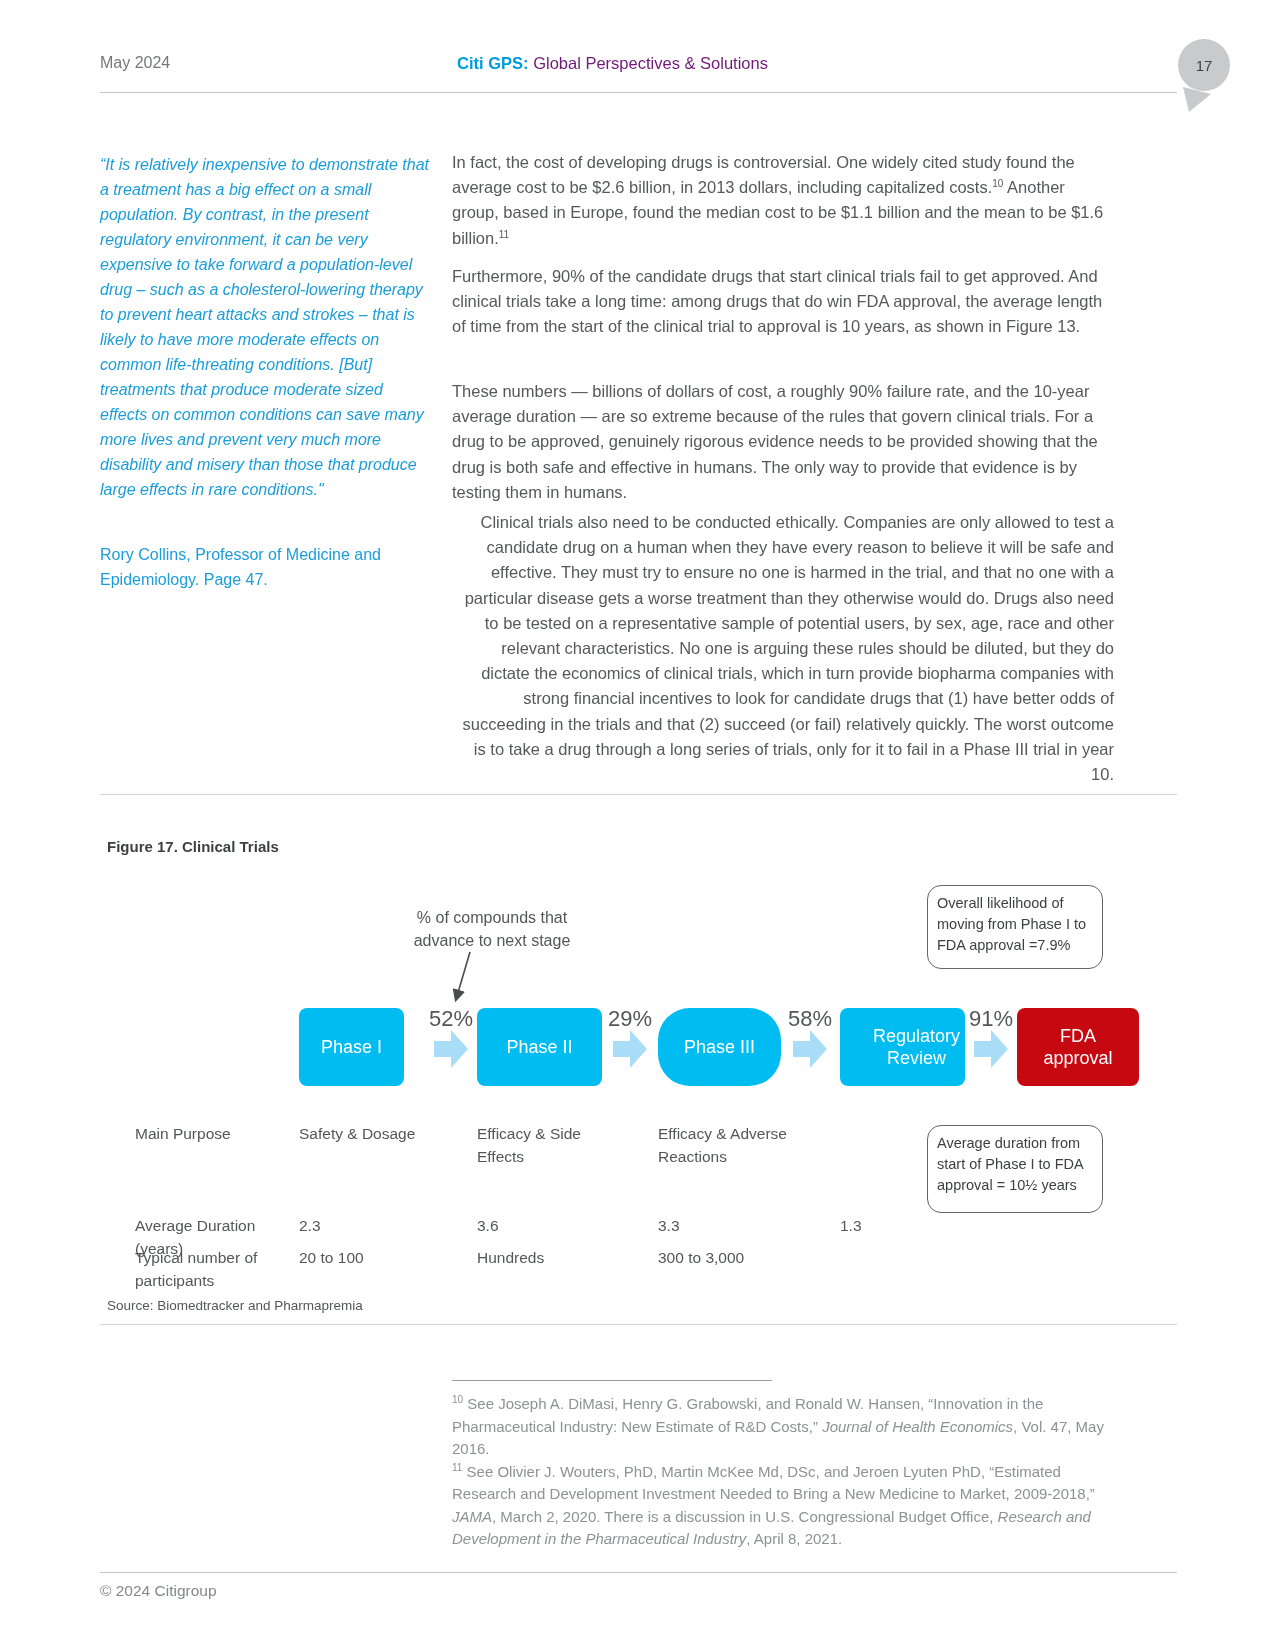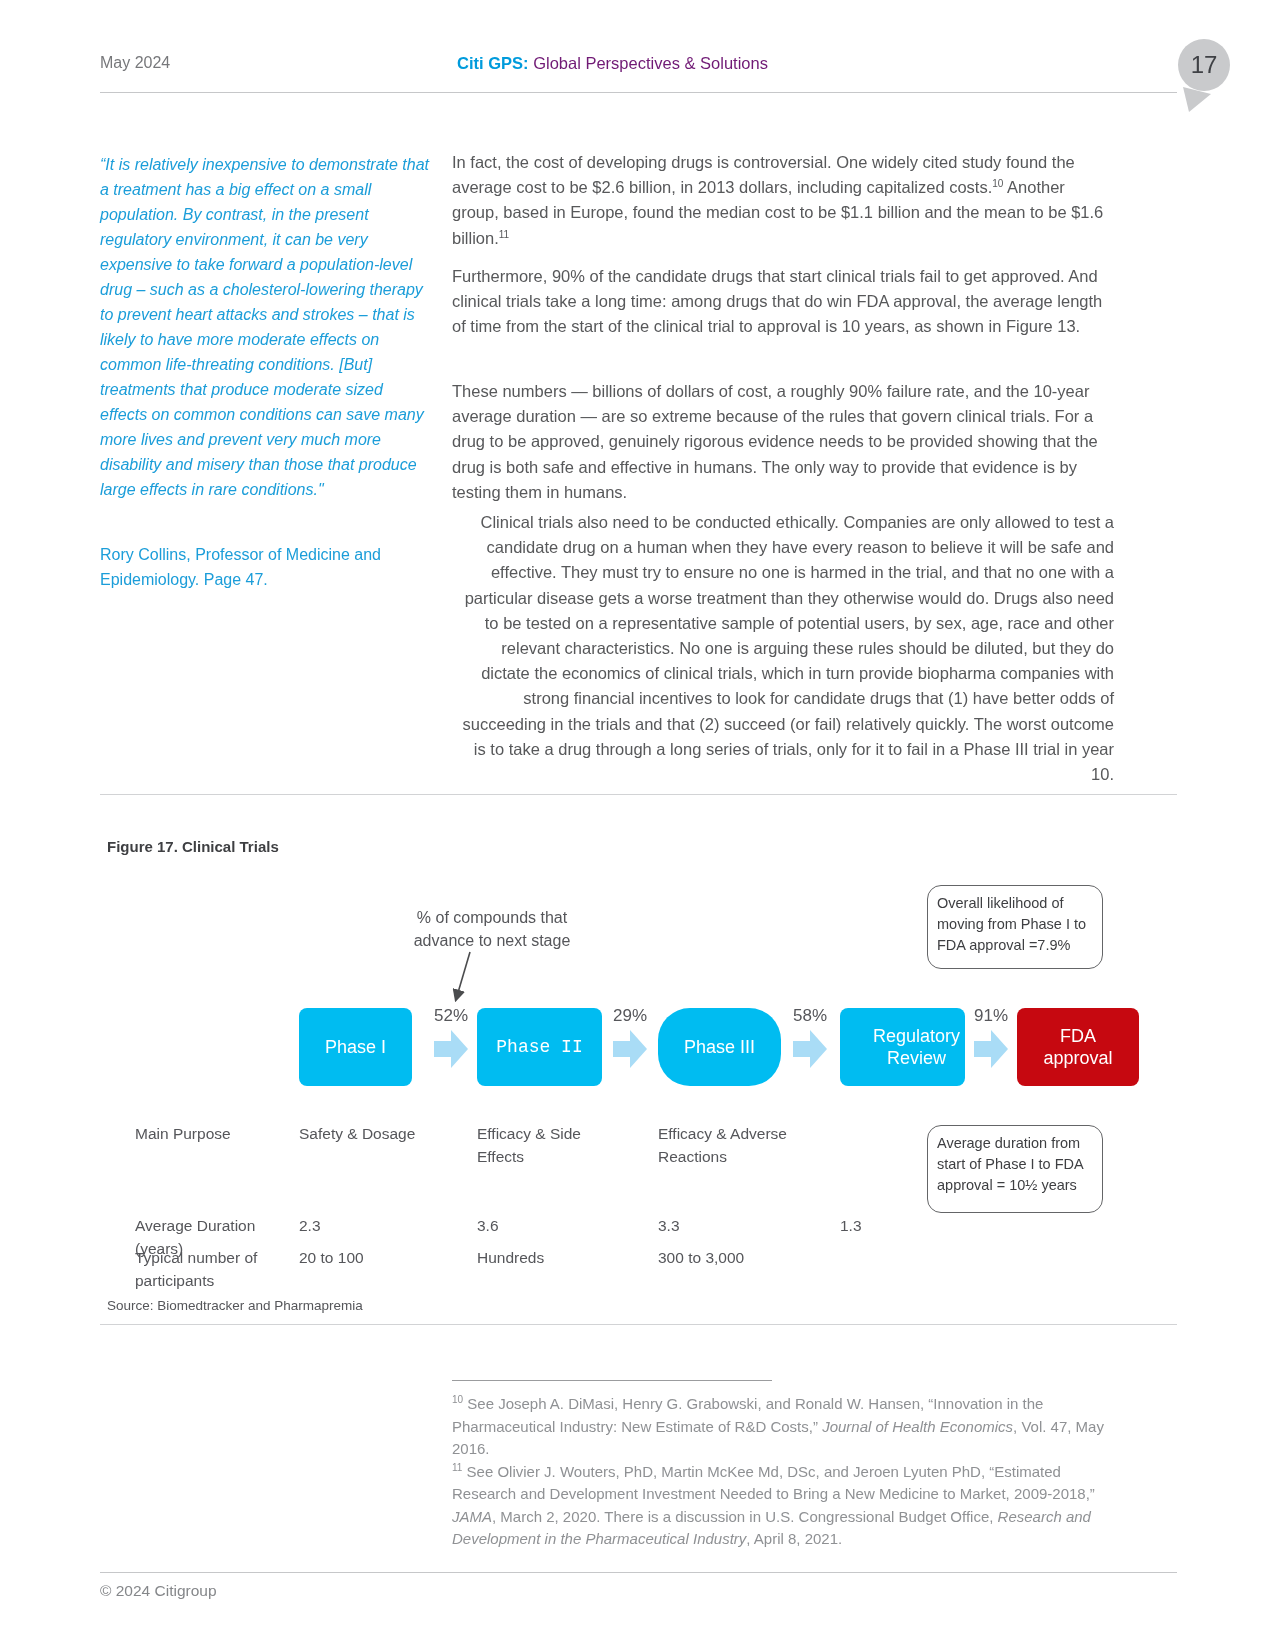--- a/index.html
+++ b/index.html
@@ -11,21 +11,21 @@
   .abs { position:absolute; }
   
   .hdr-date { left:100px; top:54px; font-size:16px; color:#77787B; }
   .hdr-title { left:0; top:54px; width:1225px; text-align:center; font-size:16.5px; }
   .hdr-brand { color:#009BDC; font-weight:bold; }
   .hdr-sub { color:#701a75; }
   .rule { height:1px; background:#C6C7C9; }
   .hdr-rule { left:100px; top:92px; width:1077px; }
   .page-bubble { left:1178px; top:39px; width:52px; height:52px; border-radius:50%;
     background:#C9CACC; display:flex; align-items:center; justify-content:center;
-    font-size:24px; color:#3F4145; z-index:3; }
+    font-size:15px; color:#3F4145; z-index:3; }
   .bubble-tail { left:1178px; top:84px; z-index:2; }
   
   .pullquote { left:100px; top:152px; width:332px; color:#1B9DD9;
     font-size:16px; line-height:25px; }
   .pullquote .q { font-style:italic; }
   .pullquote .attr { margin-top:40px; }
   
   .para { left:452px; width:662px; font-size:16.5px; line-height:25.2px; color:#57585A; }
   .para sup { font-size:10px; vertical-align:super; line-height:0; }
   .p1 { top:150px; } .p2 { top:264px; } .p3 { top:379px; } .p4 { top:510px;text-align:right; }
@@ -36,21 +36,21 @@
   .fig-annotation { left:392px; top:906px; width:200px; text-align:center;
     font-size:16px; line-height:23px; color:#55565A; }
   .callout { width:176px; border:1.5px solid #646567; border-radius:14px;
     padding:7px 9px; font-size:14.5px; line-height:21px; color:#3E3F42; background:#fff; }
   .callout-top { left:927px; top:885px; height:84px; }
   .callout-bottom { left:927px; top:1125px; height:88px; }
   .stage { top:1008px; height:78px; border-radius:8px; background:var(--stage-color,#00BCF1);
     color:#ffffff; font-size:18px; line-height:22px; display:flex; align-items:center;
     justify-content:center; text-align:center; }
   .stage.approval { background:var(--approval-color,#C60810); padding:0 16px; }
-  .pct { top:1006px; transform:translateX(-50%); font-size:17px; color:#55565A; }
+  .pct { top:1006px; transform:translateX(-50%); font-size:22px; color:#55565A; }
   .flow-arrow { top:1030px; }
   .row-label { left:135px; width:130px; font-size:15.5px; line-height:23px; color:#55565A; }
   .row-val { width:152px; font-size:15.5px; line-height:23px; color:#55565A; }
   .r1 { top:1122px; } .r2 { top:1176px;margin-top:38px; } .r3 { top:1246px; }
   .c0 { left:299px; } .c1 { left:477px; } .c2 { left:658px; } .c3 { left:840px; }
   .fig-source { left:107px; top:1298px; font-size:13.5px; color:#55565A; }
   
   .footnotes { left:452px; top:1380px; width:666px; font-size:15px; line-height:22.5px;
     color:#8F9194; }
   .fn-sep { width:320px; height:1px; background:#9B9C9E; margin-bottom:12px; }
@@ -97,22 +97,22 @@
     <defs>
       <marker id="ah" markerWidth="8" markerHeight="8" refX="4" refY="4" orient="auto">
         <polygon points="0,0 8,4 0,8" fill="#4B4C4E"></polygon>
       </marker>
     </defs>
     <line x1="30" y1="2" x2="17" y2="46" stroke="#4B4C4E" stroke-width="1.6" marker-end="url(#ah)"></line>
   </svg>
 
   <div class="abs callout callout-top">Overall likelihood of moving from Phase I to FDA approval =7.9%</div>
 
-  <div class="abs stage" style="left:299px; width:113px;">Phase I</div>
-  <div class="abs stage" style="left:477px; width:125px;font-family:Liberation Mono, monospace;">Phase II</div>
+  <div class="abs stage" style="left:299px; width:105px;">Phase I</div>
+  <div class="abs stage" style="left:477px; width:125px;">Phase II</div>
   <div class="abs stage" style="left:658px; width:123px;border-radius:32px;">Phase III</div>
   <div class="abs stage" style="left:840px; width:125px;padding-left:28px;">Regulatory Review</div>
   <div class="abs stage approval" style="left:1017px; width:122px;">FDA approval</div>
 
   <div class="abs pct" style="left:451px;">52%</div>
   <div class="abs pct" style="left:630px;">29%</div>
   <div class="abs pct" style="left:810px;">58%</div>
   <div class="abs pct" style="left:991px;">91%</div>
 
   <svg class="abs flow-arrow" style="left:434px;" width="34" height="38" viewBox="0 0 34 38">

